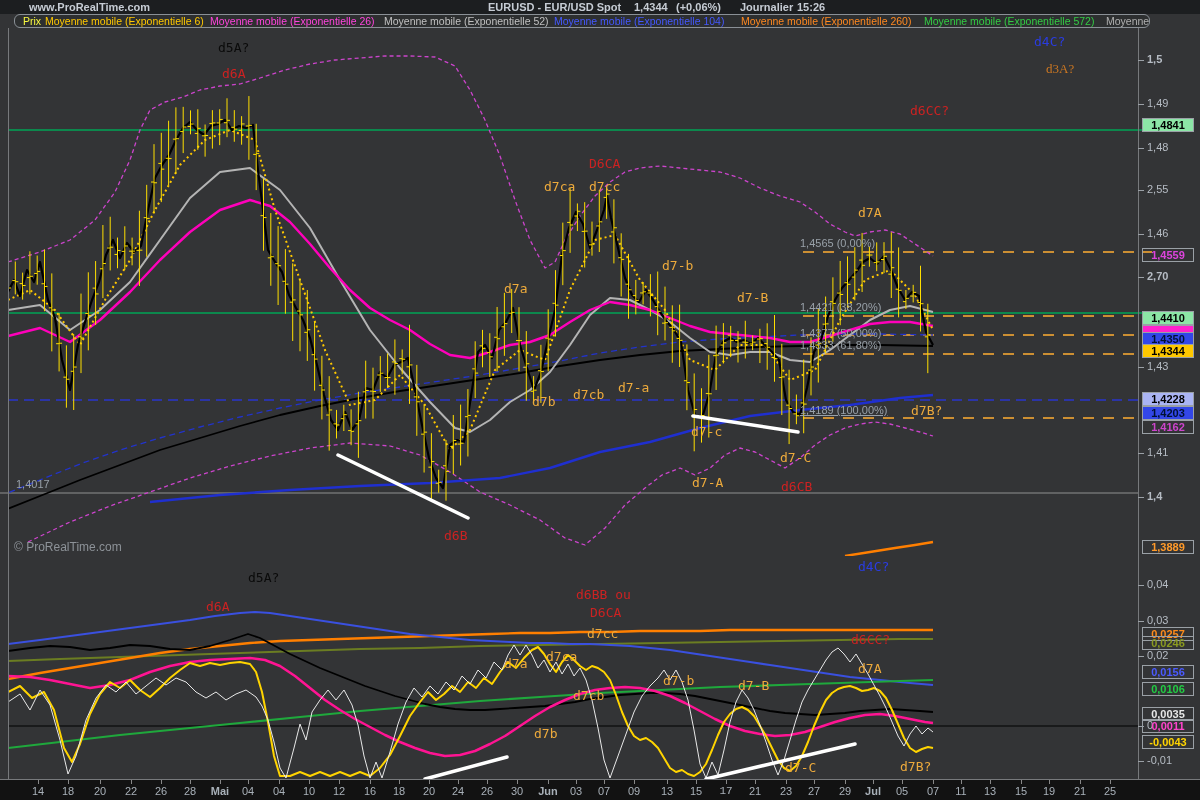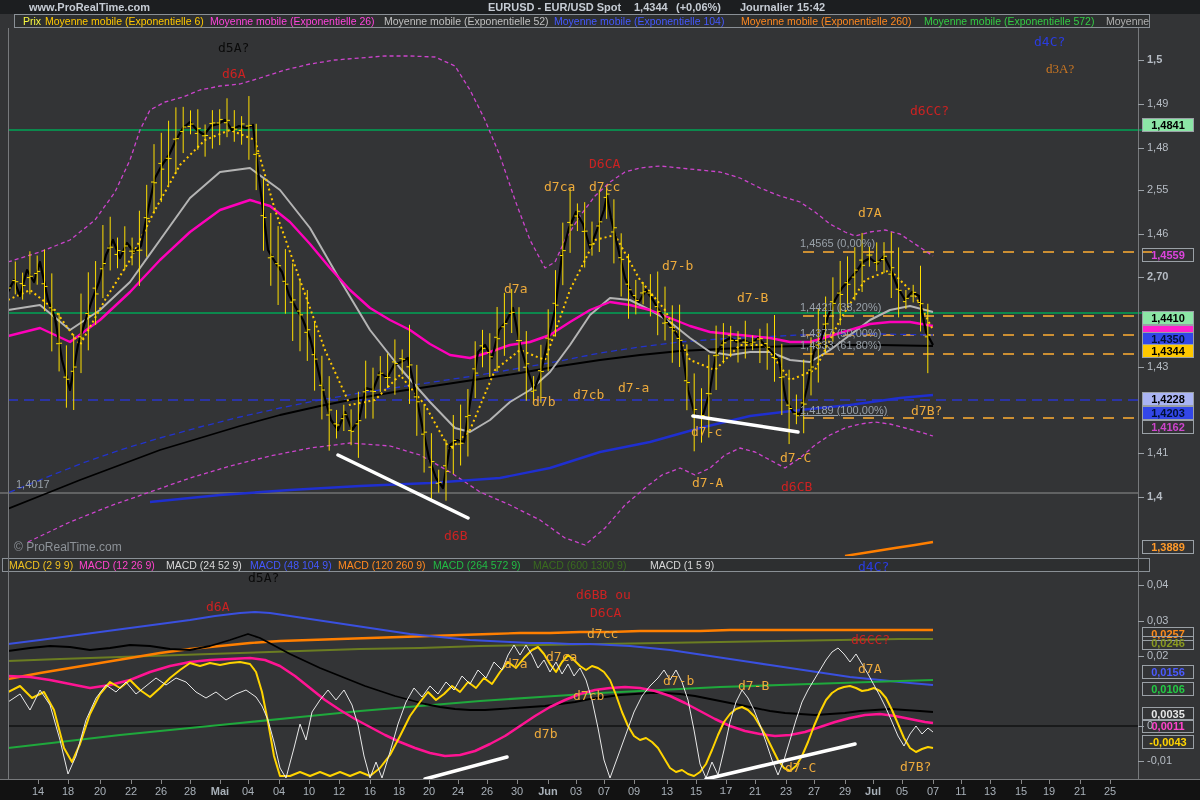--- a/index.html
+++ b/index.html
@@ -29,21 +29,21 @@
 </head>
 <body>
 
 <div id="app">
   <div id="topbar">
     <span style="left:29px">www.ProRealTime.com</span>
     <span style="left:488px">EURUSD - EUR/USD Spot</span>
     <span style="left:634px">1,4344</span>
     <span style="left:676px">(+0,06%)</span>
     <span style="left:740px">Journalier</span>
-    <span style="left:797px">15:42</span>
+    <span style="left:797px">15:26</span>
   </div>
 
   <div id="main-panel" style="position:absolute;left:0;top:28px;width:1200px;height:529px;"></div>
   <div id="macd-panel" style="position:absolute;left:0;top:572px;width:1200px;height:207px;"></div>
 
   <svg id="chart-svg" viewBox="0 0 1200 800">
     <defs>
       <clipPath id="clipMain">
           <rect x="8" y="29" width="1131" height="527"></rect>
         </clipPath>
@@ -461,39 +461,29 @@
       <polyline points="8,651 30,648 50,646 70,647 90,650 110,648 130,645 150,646 170,649 190,650 210,646 230,640 248,634 260,638 275,646 290,654 305,661 320,668 335,674 350,680 365,686 380,691 395,696 410,700 425,704 440,707 455,709 470,710 485,710 500,709 515,708 530,707 545,706 560,704 575,702 590,699 605,697 620,695 635,694 650,693 665,693 680,694 695,696 710,699 725,702 740,705 755,708 770,711 785,713 800,714 815,715 830,714 845,713 860,711 875,710 890,709 905,710 920,711 933,712" fill="none" stroke="#000000" stroke-width="1.8" stroke-linejoin="round" clip-path="url(#clipMacd)"></polyline>
       <polyline points="8,676 30,677 50,680 70,684 90,688 110,685 130,680 150,672 170,666 190,662 210,660 230,659 250,658 265,660 280,666 295,676 310,688 325,700 340,710 355,719 370,727 385,735 400,742 415,748 430,753 445,756 460,755 475,751 490,744 505,736 520,726 535,716 550,707 565,700 580,694 595,690 610,688 625,687 640,688 655,691 670,696 685,703 700,711 715,719 730,726 745,731 760,734 775,736 790,735 805,732 820,727 835,722 850,718 865,715 880,714 895,716 910,719 925,722 933,723" fill="none" stroke="#ff1493" stroke-width="2.5" stroke-linejoin="round" clip-path="url(#clipMacd)"></polyline>
       <polyline points="8,692 20,686 32,698 44,692 54,710 64,748 72,762 80,744 90,714 100,694 110,682 120,688 130,680 140,690 150,697 160,688 170,678 180,670 190,663 200,666 210,663 220,665 230,663 240,662 250,664 256,672 262,692 268,722 274,756 280,776 290,776 300,772 310,776 320,772 330,776 340,772 350,776 360,772 370,776 380,768 390,755 400,736 410,716 420,702 428,692 436,700 444,694 452,686 460,692 468,682 476,688 484,678 492,684 500,672 508,662 516,668 524,658 532,650 538,647 544,654 550,664 556,672 562,662 568,655 574,660 580,666 586,670 592,666 598,668 604,672 610,680 616,695 622,712 628,726 634,736 640,740 646,738 652,742 658,748 664,758 670,768 676,772 682,770 688,774 694,776 700,772 706,764 712,750 718,735 724,722 730,714 736,709 742,707 748,710 754,716 760,726 766,736 772,748 778,760 784,768 790,771 796,766 802,756 808,742 814,726 820,712 826,700 832,693 838,689 844,687 850,686 856,688 862,691 868,690 874,688 880,691 886,698 892,710 898,724 904,738 910,748 916,752 922,749 928,747 933,748" fill="none" stroke="#ffd400" stroke-width="2" stroke-linejoin="round" clip-path="url(#clipMacd)"></polyline>
       <polyline points="8,702 20,694 30,710 40,690 50,705 60,740 68,774 76,756 86,720 96,698 106,685 116,692 126,682 136,694 146,686 156,678 166,685 176,678 186,682 196,692 206,698 216,692 226,700 236,694 246,690 256,697 262,706 268,720 274,742 280,768 286,778 294,748 300,724 306,740 312,712 320,700 328,690 336,700 344,690 352,705 358,725 364,756 370,778 376,762 382,778 390,752 398,724 406,702 414,688 422,697 430,686 438,694 446,682 454,690 462,676 470,684 478,670 486,678 494,662 502,670 508,655 514,645 520,655 526,645 532,655 538,668 544,660 550,672 556,662 562,674 568,664 574,676 580,668 586,680 592,700 598,728 604,760 610,778 618,756 626,734 634,712 642,696 650,686 658,678 664,670 670,680 676,670 682,682 688,700 694,730 700,764 706,778 712,762 718,775 724,750 730,722 736,702 742,690 748,698 754,710 760,725 766,742 772,760 778,775 784,760 790,740 796,720 802,702 808,690 814,680 820,670 826,660 832,652 838,648 844,654 850,662 856,654 862,664 868,674 874,685 880,696 886,708 892,722 898,736 904,746 910,734 916,726 922,734 928,728 933,732" fill="none" stroke="#e8e8e8" stroke-width="1" stroke-linejoin="round" clip-path="url(#clipMacd)"></polyline>
       <line x1="338" y1="455" x2="468" y2="518" stroke="#ffffff" stroke-width="3.5" stroke-linecap="round"></line>
       <line x1="693" y1="416" x2="798" y2="432" stroke="#ffffff" stroke-width="3.5" stroke-linecap="round"></line>
       <line x1="425" y1="779" x2="507" y2="757" stroke="#ffffff" stroke-width="3.5" stroke-linecap="round"></line>
       <line x1="706" y1="779" x2="855" y2="744" stroke="#ffffff" stroke-width="3.5" stroke-linecap="round"></line>
     </svg>
 
-  <div class="legendrow" id="legend1" style="left:14px;top:14px;width:1134px;height:12px;">
+  <div class="legendrow" id="legend1" style="left:14px;top:14px;width:1134px;height:12px;border-radius:6px;">
       <span style="left: 8px; color: rgb(248, 248, 64);">Prix</span>
       <span style="left: 30px; color: rgb(255, 200, 0);">Moyenne mobile (Exponentielle 6)</span>
       <span style="left: 195px; color: rgb(255, 68, 221);">Moyenne mobile (Exponentielle 26)</span>
       <span style="left: 369px; color: rgb(192, 192, 192);">Moyenne mobile (Exponentielle 52)</span>
       <span style="left: 539px; color: rgb(68, 88, 255);">Moyenne mobile (Exponentielle 104)</span>
       <span style="left: 726px; color: rgb(255, 136, 32);">Moyenne mobile (Exponentielle 260)</span>
       <span style="left: 909px; color: rgb(51, 204, 68);">Moyenne mobile (Exponentielle 572)</span>
       <span style="left: 1091px; color: rgb(176, 176, 176);">Moyenne</span>
-    </div>
-  <div class="legendrow" id="legend2" style="left:2px;top:558px;width:1146px;height:12px;">
-      <span style="left: 6px; color: rgb(240, 192, 32);">MACD (2 9 9)</span>
-      <span style="left: 76px; color: rgb(255, 68, 204);">MACD (12 26 9)</span>
-      <span style="left: 163px; color: rgb(216, 216, 216);">MACD (24 52 9)</span>
-      <span style="left: 247px; color: rgb(68, 88, 255);">MACD (48 104 9)</span>
-      <span style="left: 335px; color: rgb(255, 136, 32);">MACD (120 260 9)</span>
-      <span style="left: 430px; color: rgb(34, 187, 68);">MACD (264 572 9)</span>
-      <span style="left: 530px; color: rgb(58, 107, 31);">MACD (600 1300 9)</span>
-      <span style="left: 647px; color: rgb(216, 216, 216);">MACD (1 5 9)</span>
     </div>
 
   <div class="vborder" style="left:8px;top:28px;height:751px;"></div>
   <div class="vborder" style="left:1138px;top:28px;height:751px;"></div>
 
   <div class="tick-label" style="left:16px;top:478px;color:#98a0a8;">1,4017</div>
   <div class="wm" style="left:14px;top:540px;">© ProRealTime.com</div>
 
   <div id="xaxis">
       <div class="xtick" style="left: 38px;"></div>

